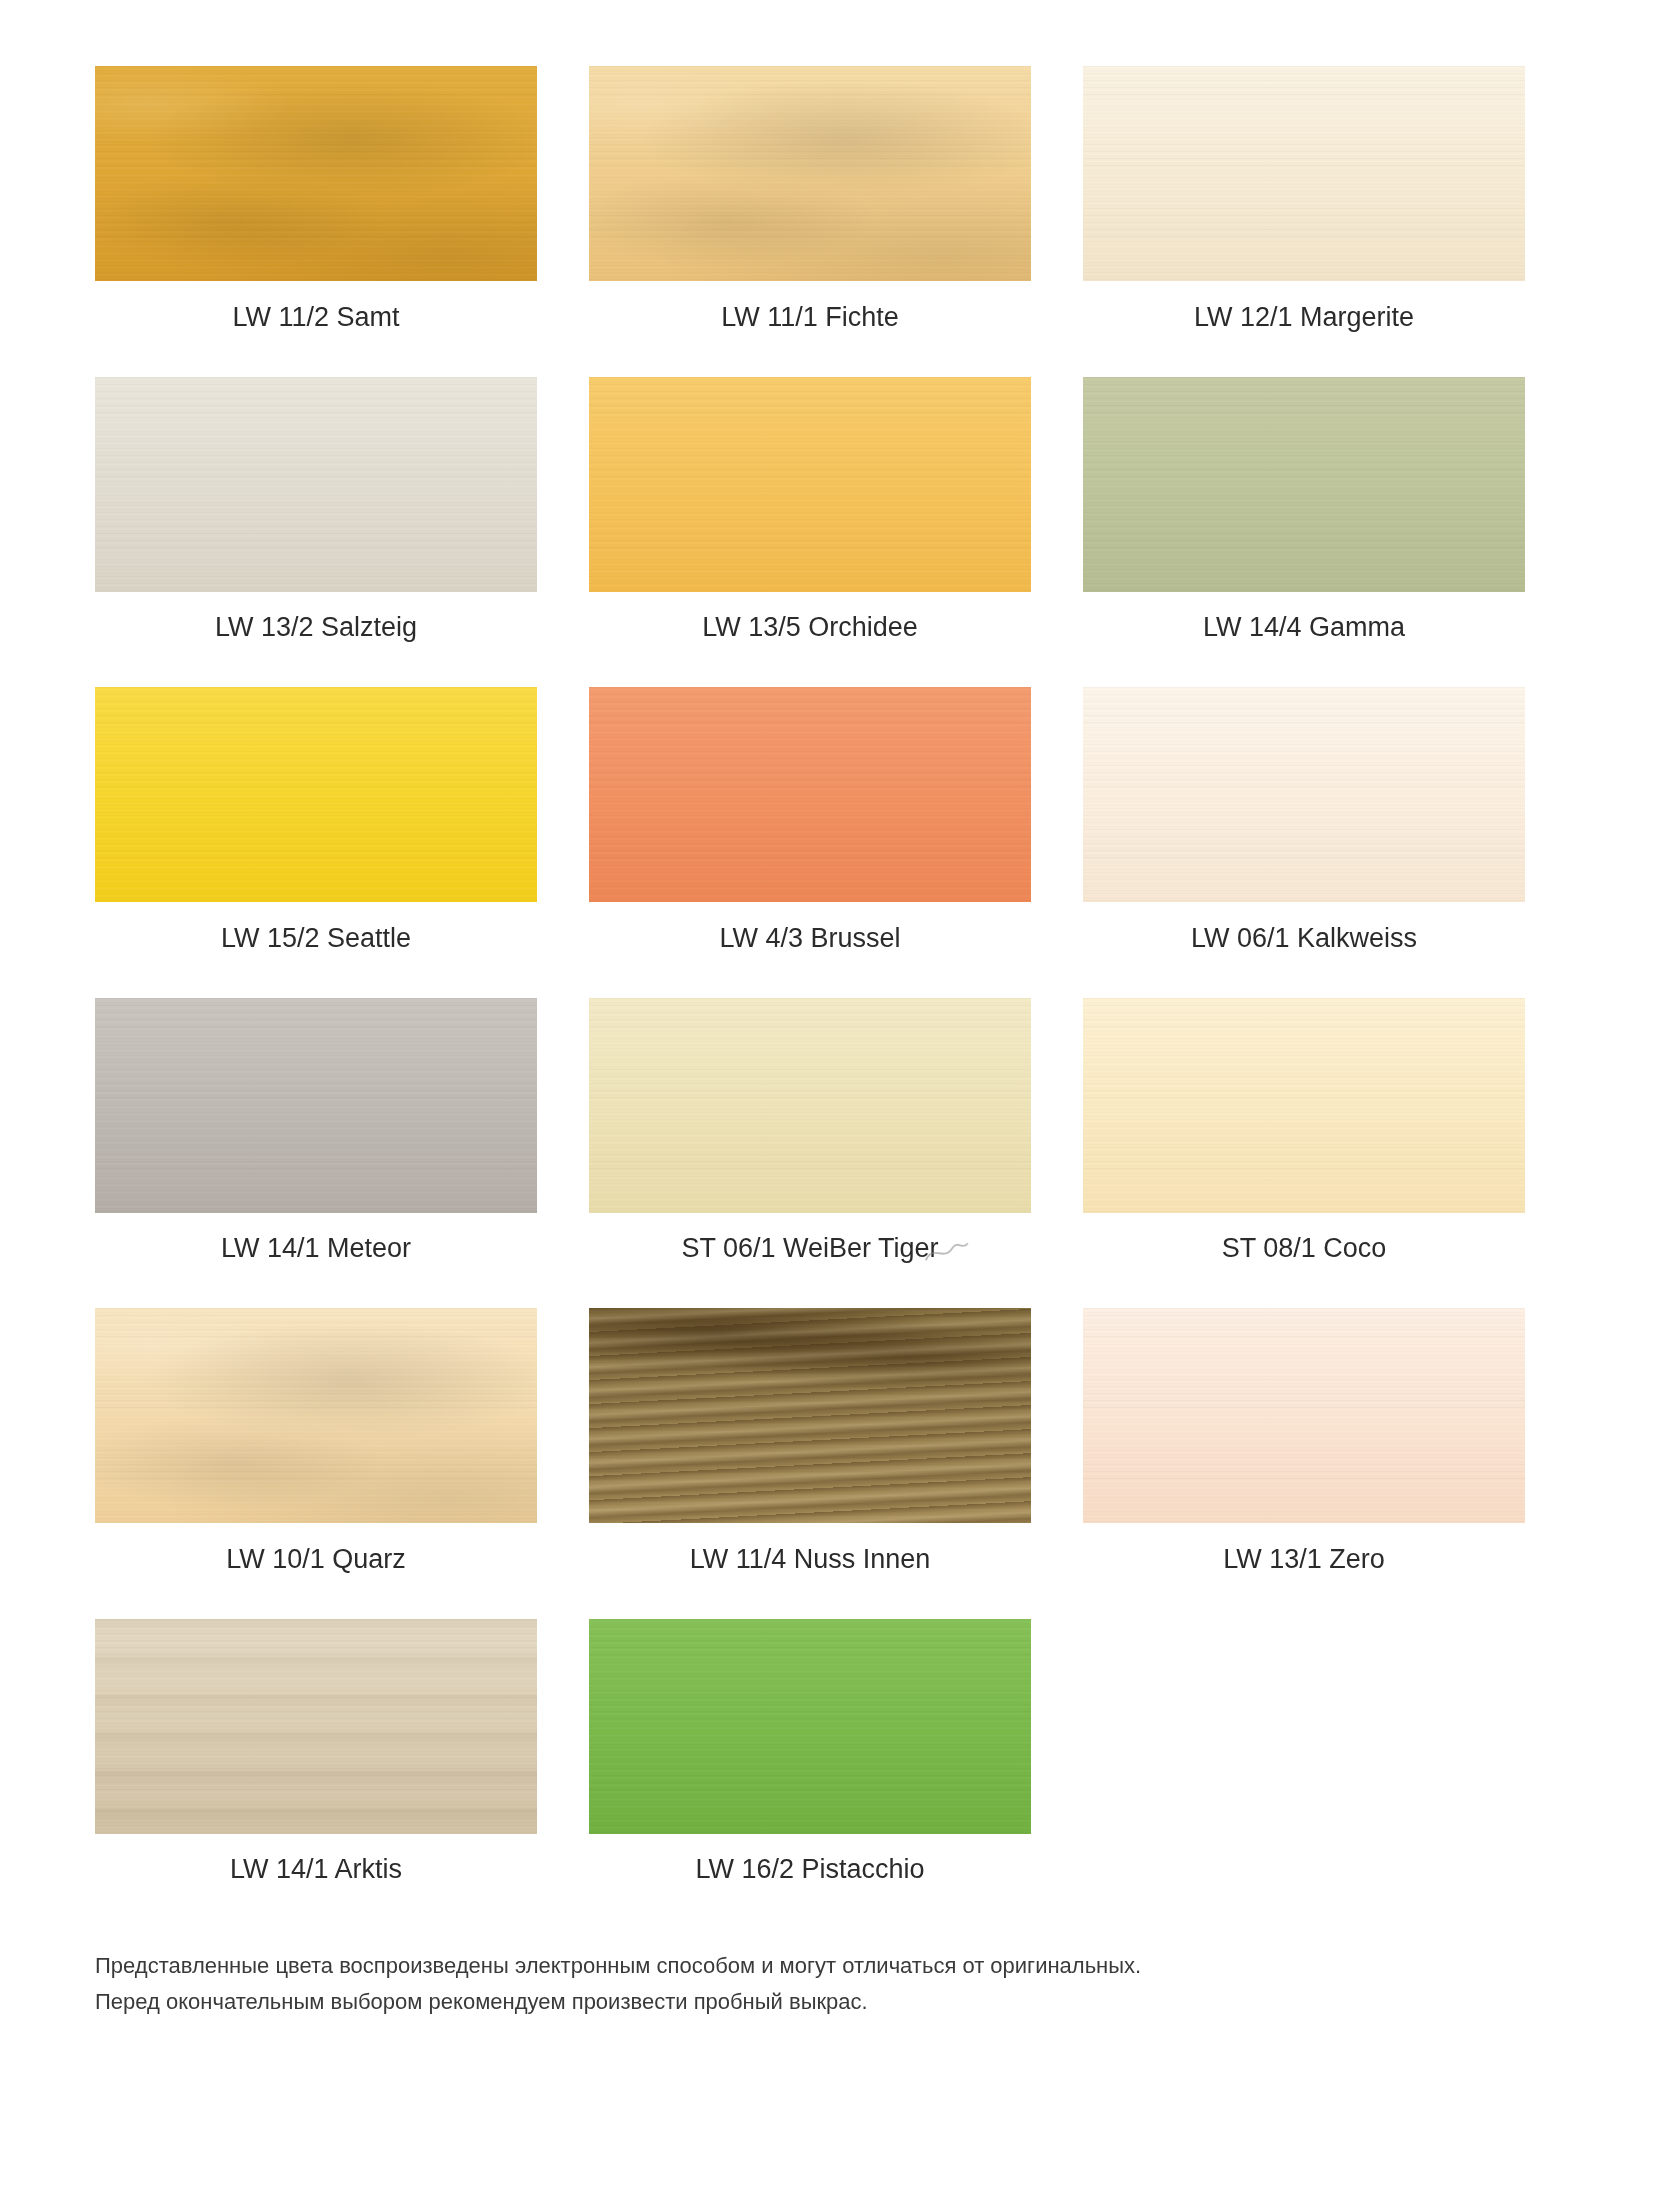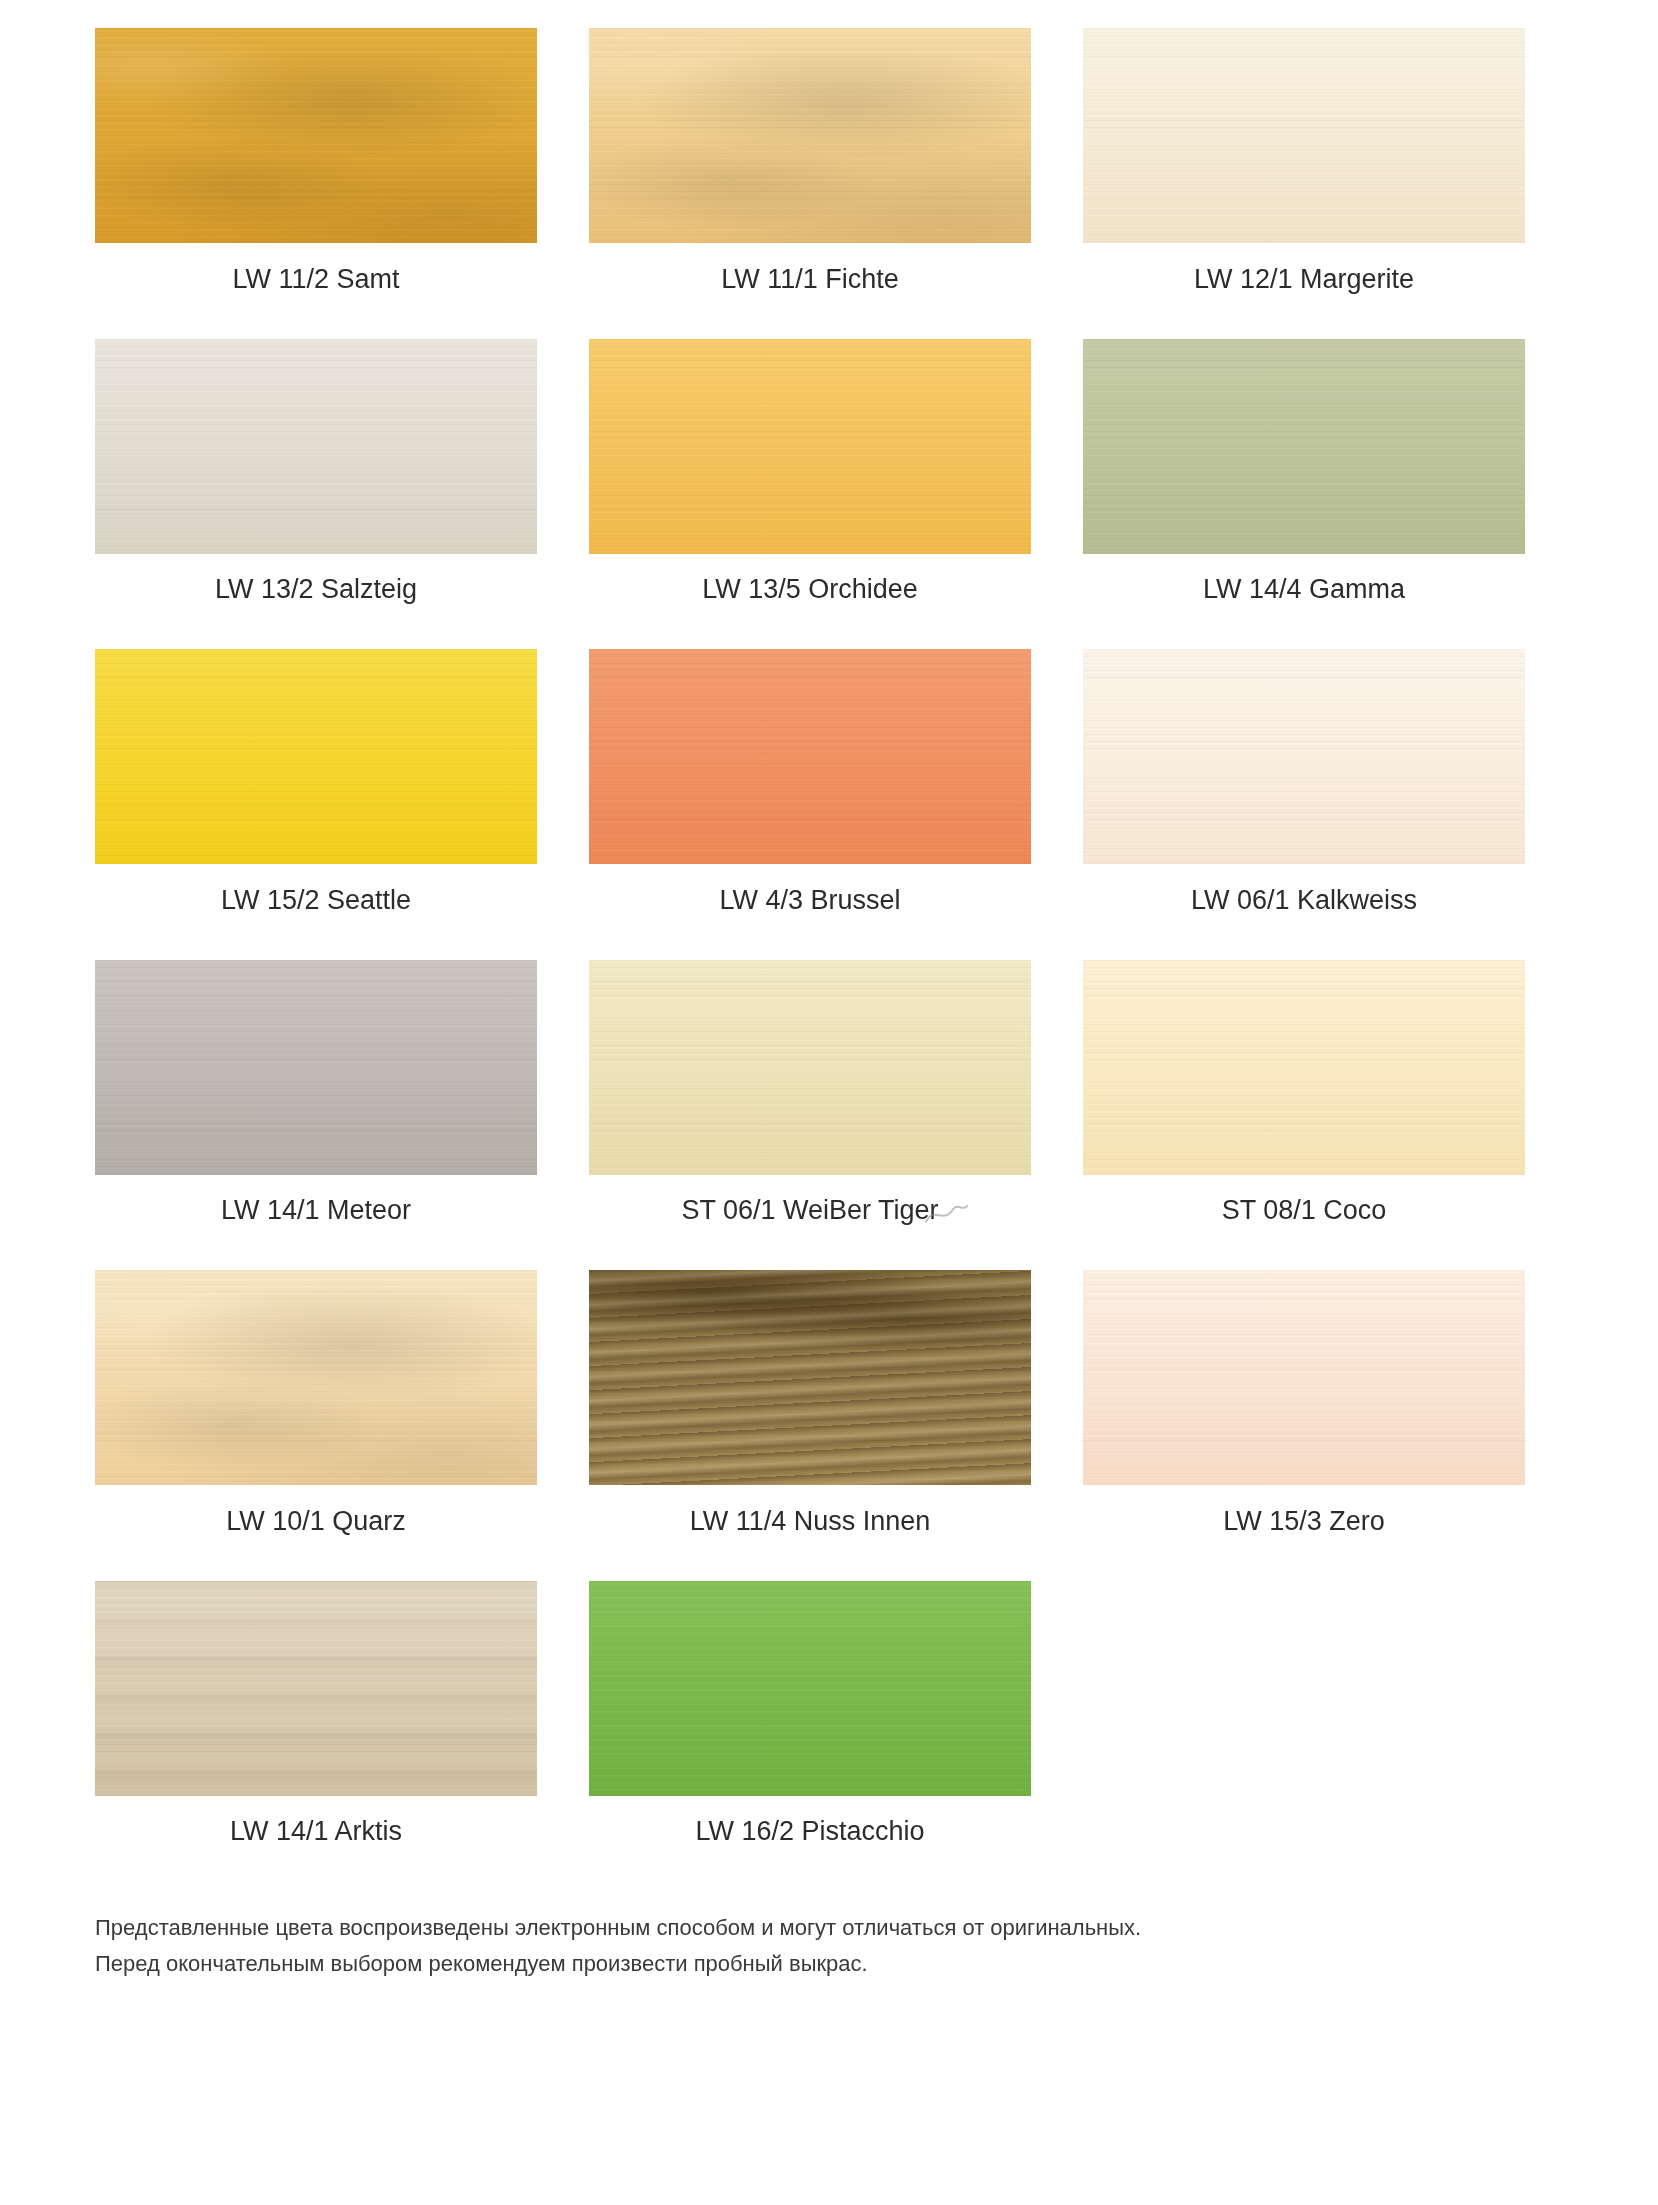--- a/index.html
+++ b/index.html
@@ -15,21 +15,21 @@
     color: #1a1a1a;
     overflow: hidden;
     position: relative;
   }
 
   .page {
     position: relative;
     width: 1659px;
     height: 2193px;
     box-sizing: border-box;
-    padding: 28px 95px 0 95px;
+    padding: 66px 95px 0 95px;
   }
 
   .swatch-grid {
     display: grid;
     grid-template-columns: repeat(3, 442px);
     column-gap: 52px;
     row-gap: 0;
     justify-content: start;
   }
 
@@ -224,21 +224,21 @@
         <div class="swatch-chip" style="background: linear-gradient(rgb(141, 119, 70) 0%, rgb(154, 130, 80) 48%, rgb(166, 141, 88) 100%);">
           <div class="grain fine"></div>
           <div class="grain heavy"></div>
         </div>
         <div class="swatch-label label-wrap">LW 11/4 Nuss Innen</div>
       </div>
       <div class="swatch-cell">
         <div class="swatch-chip" style="background: linear-gradient(rgb(253, 239, 227) 0%, rgb(251, 230, 213) 48%, rgb(248, 220, 198) 100%);">
           <div class="grain fine"></div>
         </div>
-        <div class="swatch-label label-wrap">LW 15/3 Zero</div>
+        <div class="swatch-label label-wrap">LW 13/1 Zero</div>
       </div>
       <div class="swatch-cell">
         <div class="swatch-chip" style="background: linear-gradient(rgb(228, 216, 193) 0%, rgb(219, 205, 178) 48%, rgb(208, 192, 161) 100%);">
           <div class="grain fine"></div>
           <div class="grain bands"></div>
         </div>
         <div class="swatch-label label-wrap">LW 14/1 Arktis</div>
       </div>
       <div class="swatch-cell">
         <div class="swatch-chip" style="background: linear-gradient(rgb(134, 193, 87) 0%, rgb(124, 186, 76) 48%, rgb(114, 177, 65) 100%);">

